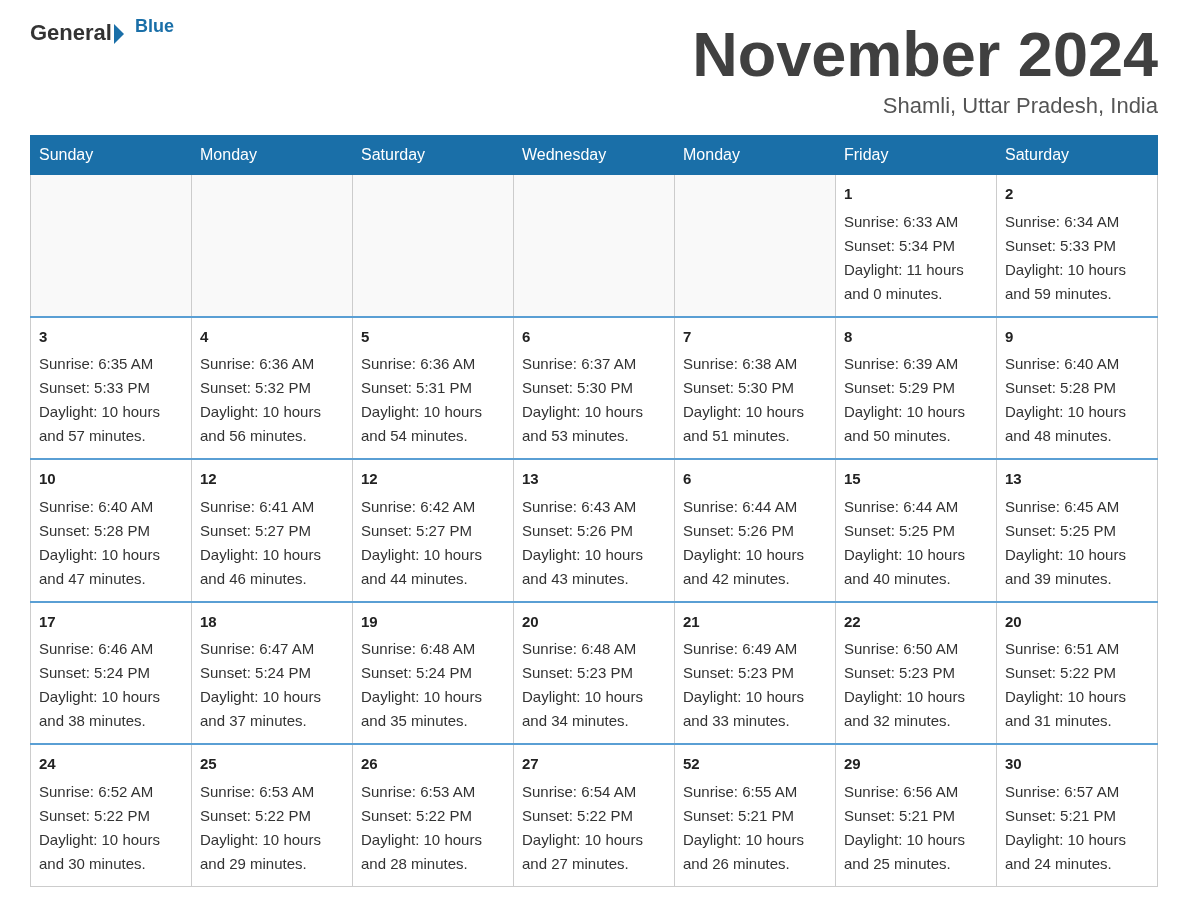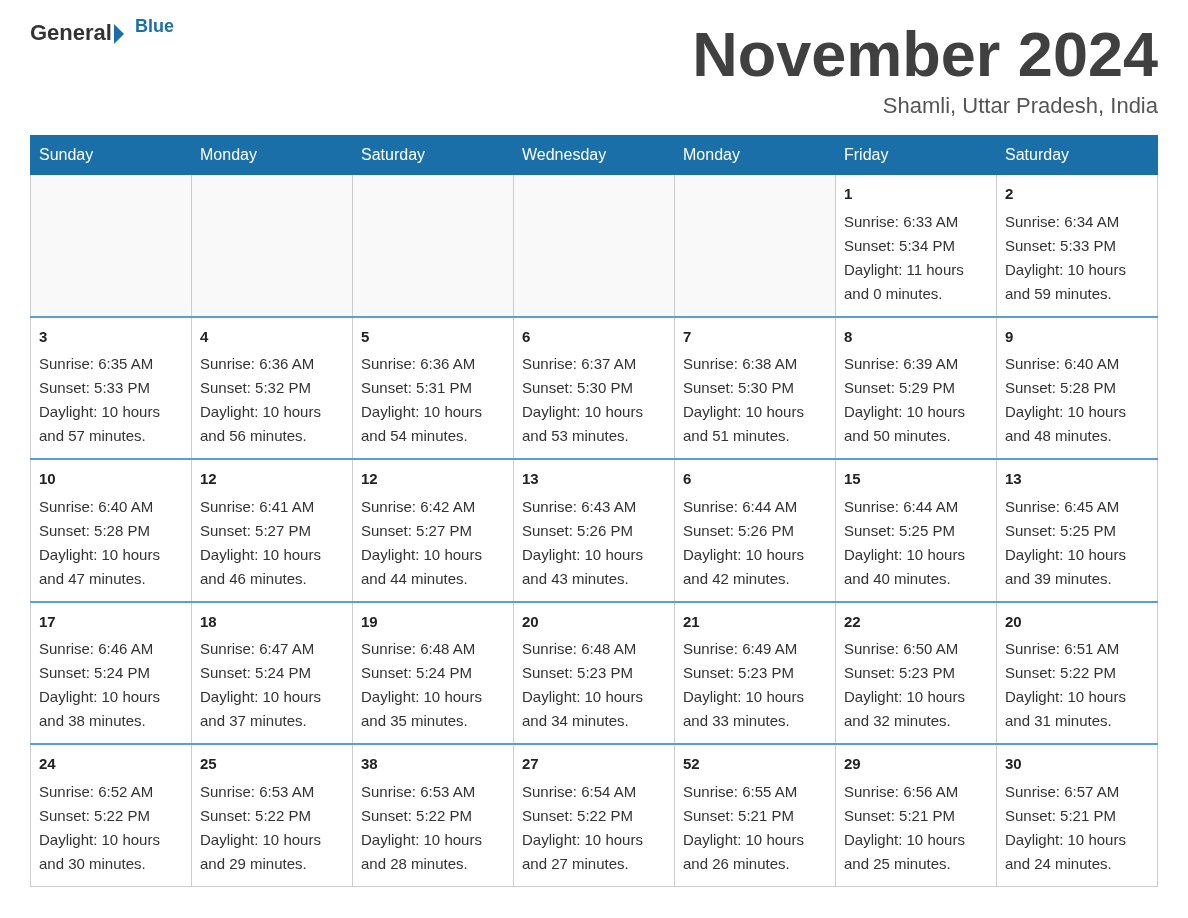--- a/index.html
+++ b/index.html
@@ -244,21 +244,21 @@
       <tr>
         <td>
           <span class="day-number">24</span>
           <div class="day-info">Sunrise: 6:52 AM<br>Sunset: 5:22 PM<br>Daylight: 10 hours and 30 minutes.</div>
         </td>
         <td>
           <span class="day-number">25</span>
           <div class="day-info">Sunrise: 6:53 AM<br>Sunset: 5:22 PM<br>Daylight: 10 hours and 29 minutes.</div>
         </td>
         <td>
-          <span class="day-number">38</span>
+          <span class="day-number">26</span>
           <div class="day-info">Sunrise: 6:53 AM<br>Sunset: 5:22 PM<br>Daylight: 10 hours and 28 minutes.</div>
         </td>
         <td>
           <span class="day-number">27</span>
           <div class="day-info">Sunrise: 6:54 AM<br>Sunset: 5:22 PM<br>Daylight: 10 hours and 27 minutes.</div>
         </td>
         <td>
           <span class="day-number">52</span>
           <div class="day-info">Sunrise: 6:55 AM<br>Sunset: 5:21 PM<br>Daylight: 10 hours and 26 minutes.</div>
         </td>

